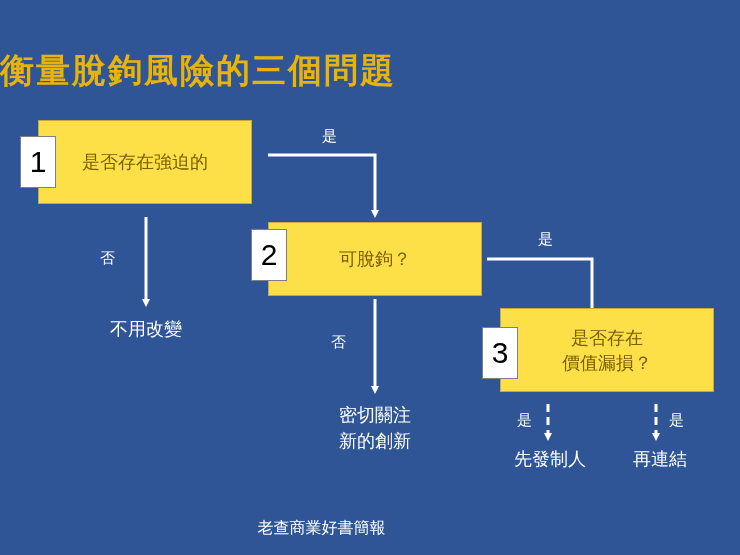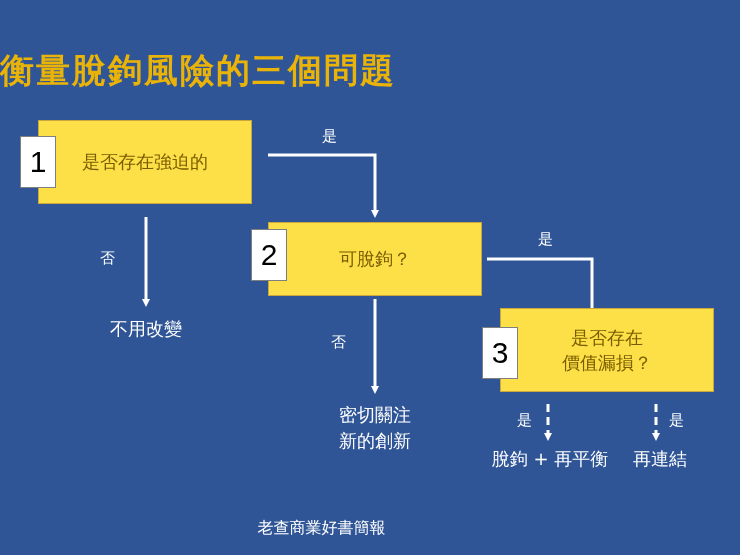--- a/index.html
+++ b/index.html
@@ -84,19 +84,19 @@
 <div class="label" style="left:669px; top:411px;">是</div>
 
 <div class="outcome" style="left:86px; top:316px; width:120px;">
   <div>不用改變</div>
 </div>
 <div class="outcome" style="left:315px; top:402px; width:120px;">
   <div>密切關注</div>
   <div>新的創新</div>
 </div>
 <div class="outcome" style="left:470px; top:446px; width:160px;">
-  <div>脫鉤 + 再平衡</div>
+  <div>先發制人</div>
 </div>
 <div class="outcome" style="left:610px; top:446px; width:100px;">
   <div>再連結</div>
 </div>
 
 <div class="footer">老查商業好書簡報</div>
 
 </body></html>

